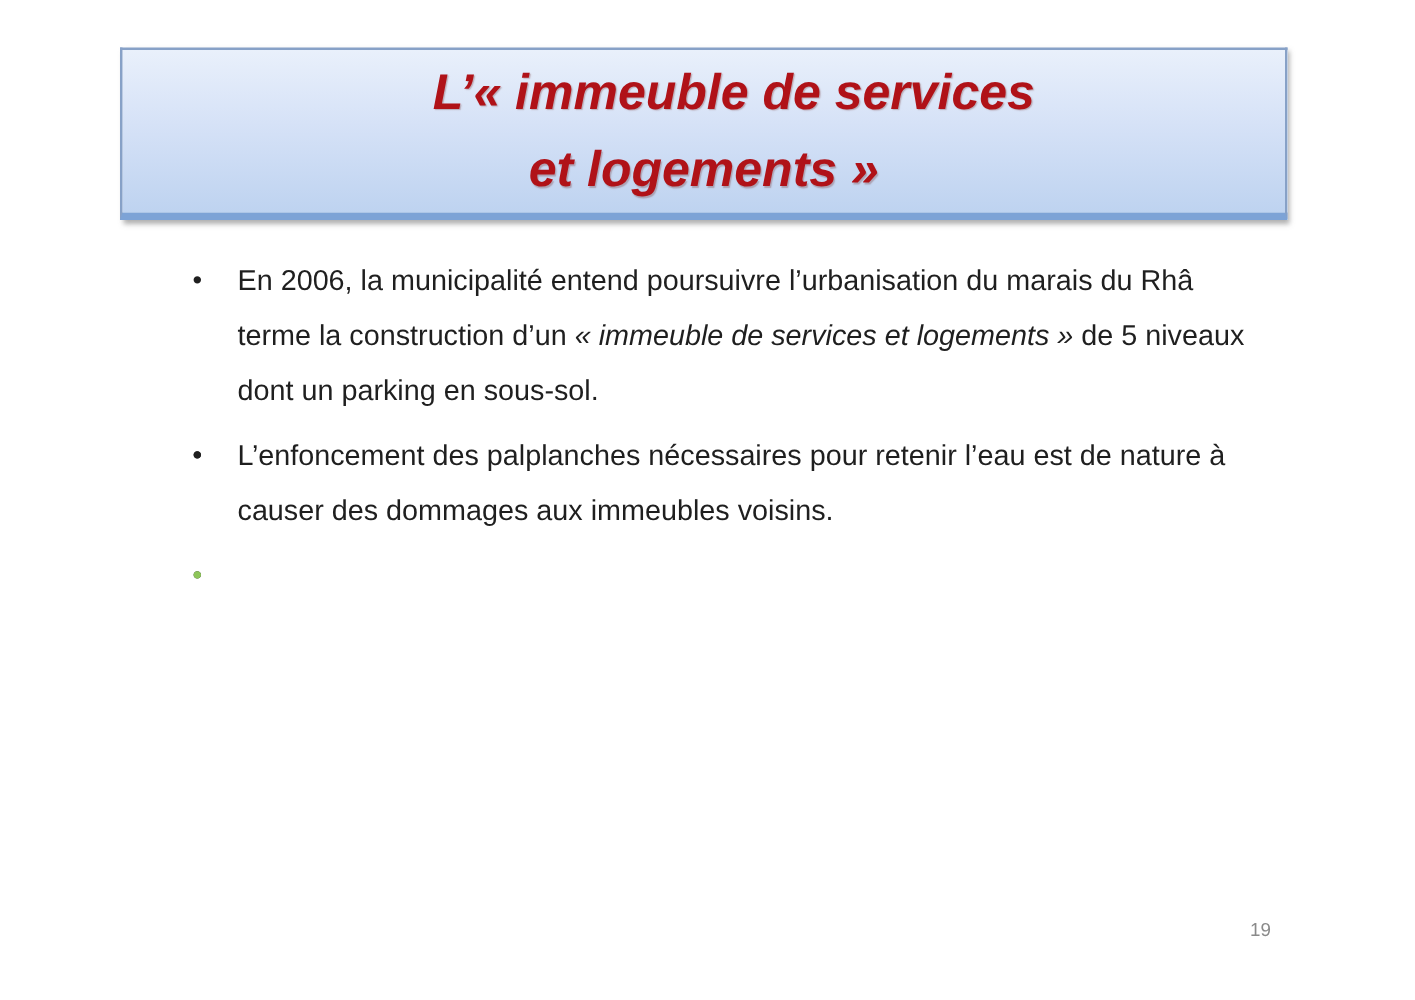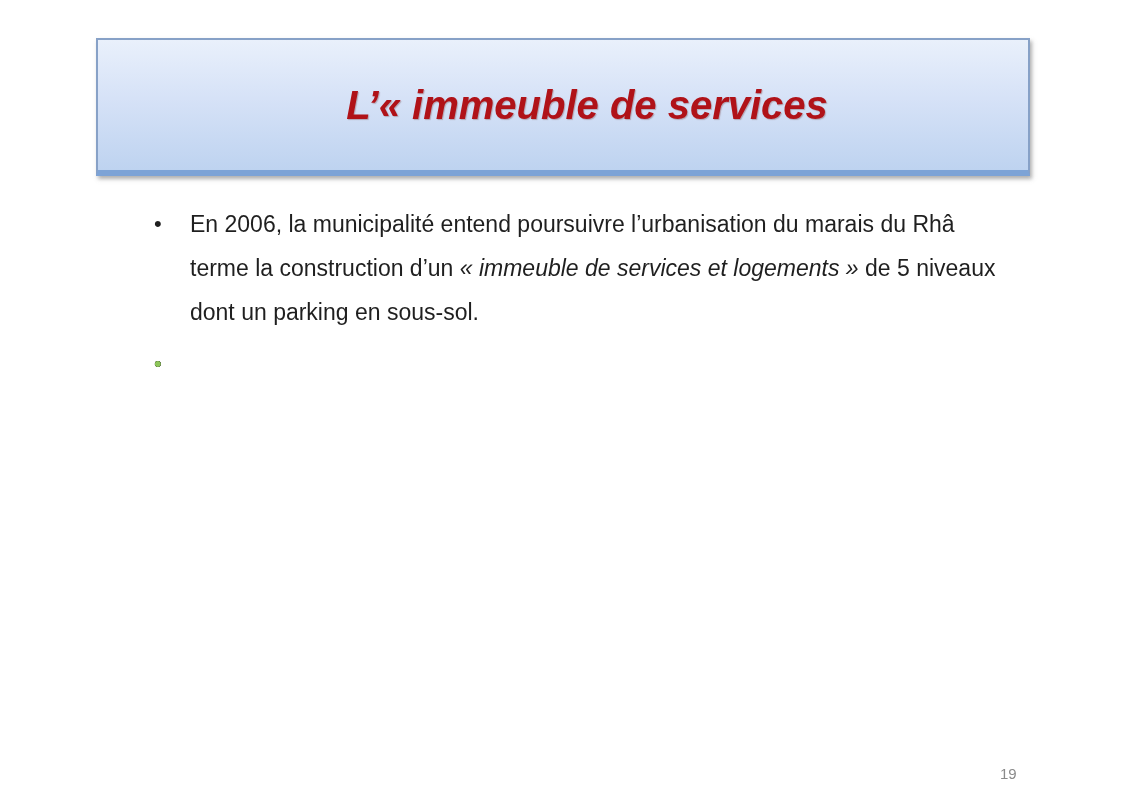--- a/index.html
+++ b/index.html
@@ -65,35 +65,35 @@
   .bullet-item .italic {
     font-style: italic;
     margin-top: 48px;
   }
   .page-number {
     position: absolute;
     left: 1000px;
     top: 736px;
     font-size: 15px;
     color: #8a8a8a;
-    margin-top: 29px;
   }
 </style>
 </head>
 <body>
 
 <div class="slide">
 
   <div class="title-box">
     <div class="title-line" style="color: rgb(176, 18, 24); margin-left: 48px;">L’« immeuble de services</div>
+    <div class="title-line" style="color: rgb(176, 18, 24);">et logements »</div>
   </div>
 
   <ul class="bullet-list">
       <li class="bullet-item" style="color: rgb(31, 31, 31);"><span class="marker">•</span><span><span>En 2006, la municipalité entend poursuivre l’urbanisation du marais du Rhâ terme la construction d’un </span><span class="italic">« immeuble de services et logements »</span><span> de 5 niveaux dont un parking en sous-sol.</span></span></li>
       <li class="bullet-item" style="color: rgb(31, 31, 31);"><span class="marker">•</span></li>
-      <li class="bullet-item" style="color: rgb(31, 31, 31);"><span class="marker">•</span></li>
+      <li class="bullet-item" style="color: rgb(31, 31, 31);"><span class="marker">•</span><span><span>L’enfoncement des palplanches nécessaires pour retenir l’eau est de nature à causer des dommages aux immeubles voisins.</span></span></li>
       <li class="bullet-item" style="color: rgb(31, 31, 31);"><span class="marker">•</span></li>
       <li class="bullet-item" style="color: rgb(141, 197, 89);"><span class="marker">•</span></li>
     </ul>
 
   <div class="page-number" style="color: rgb(138, 138, 138);">19</div>
 
 </div>
 
 </body></html>

